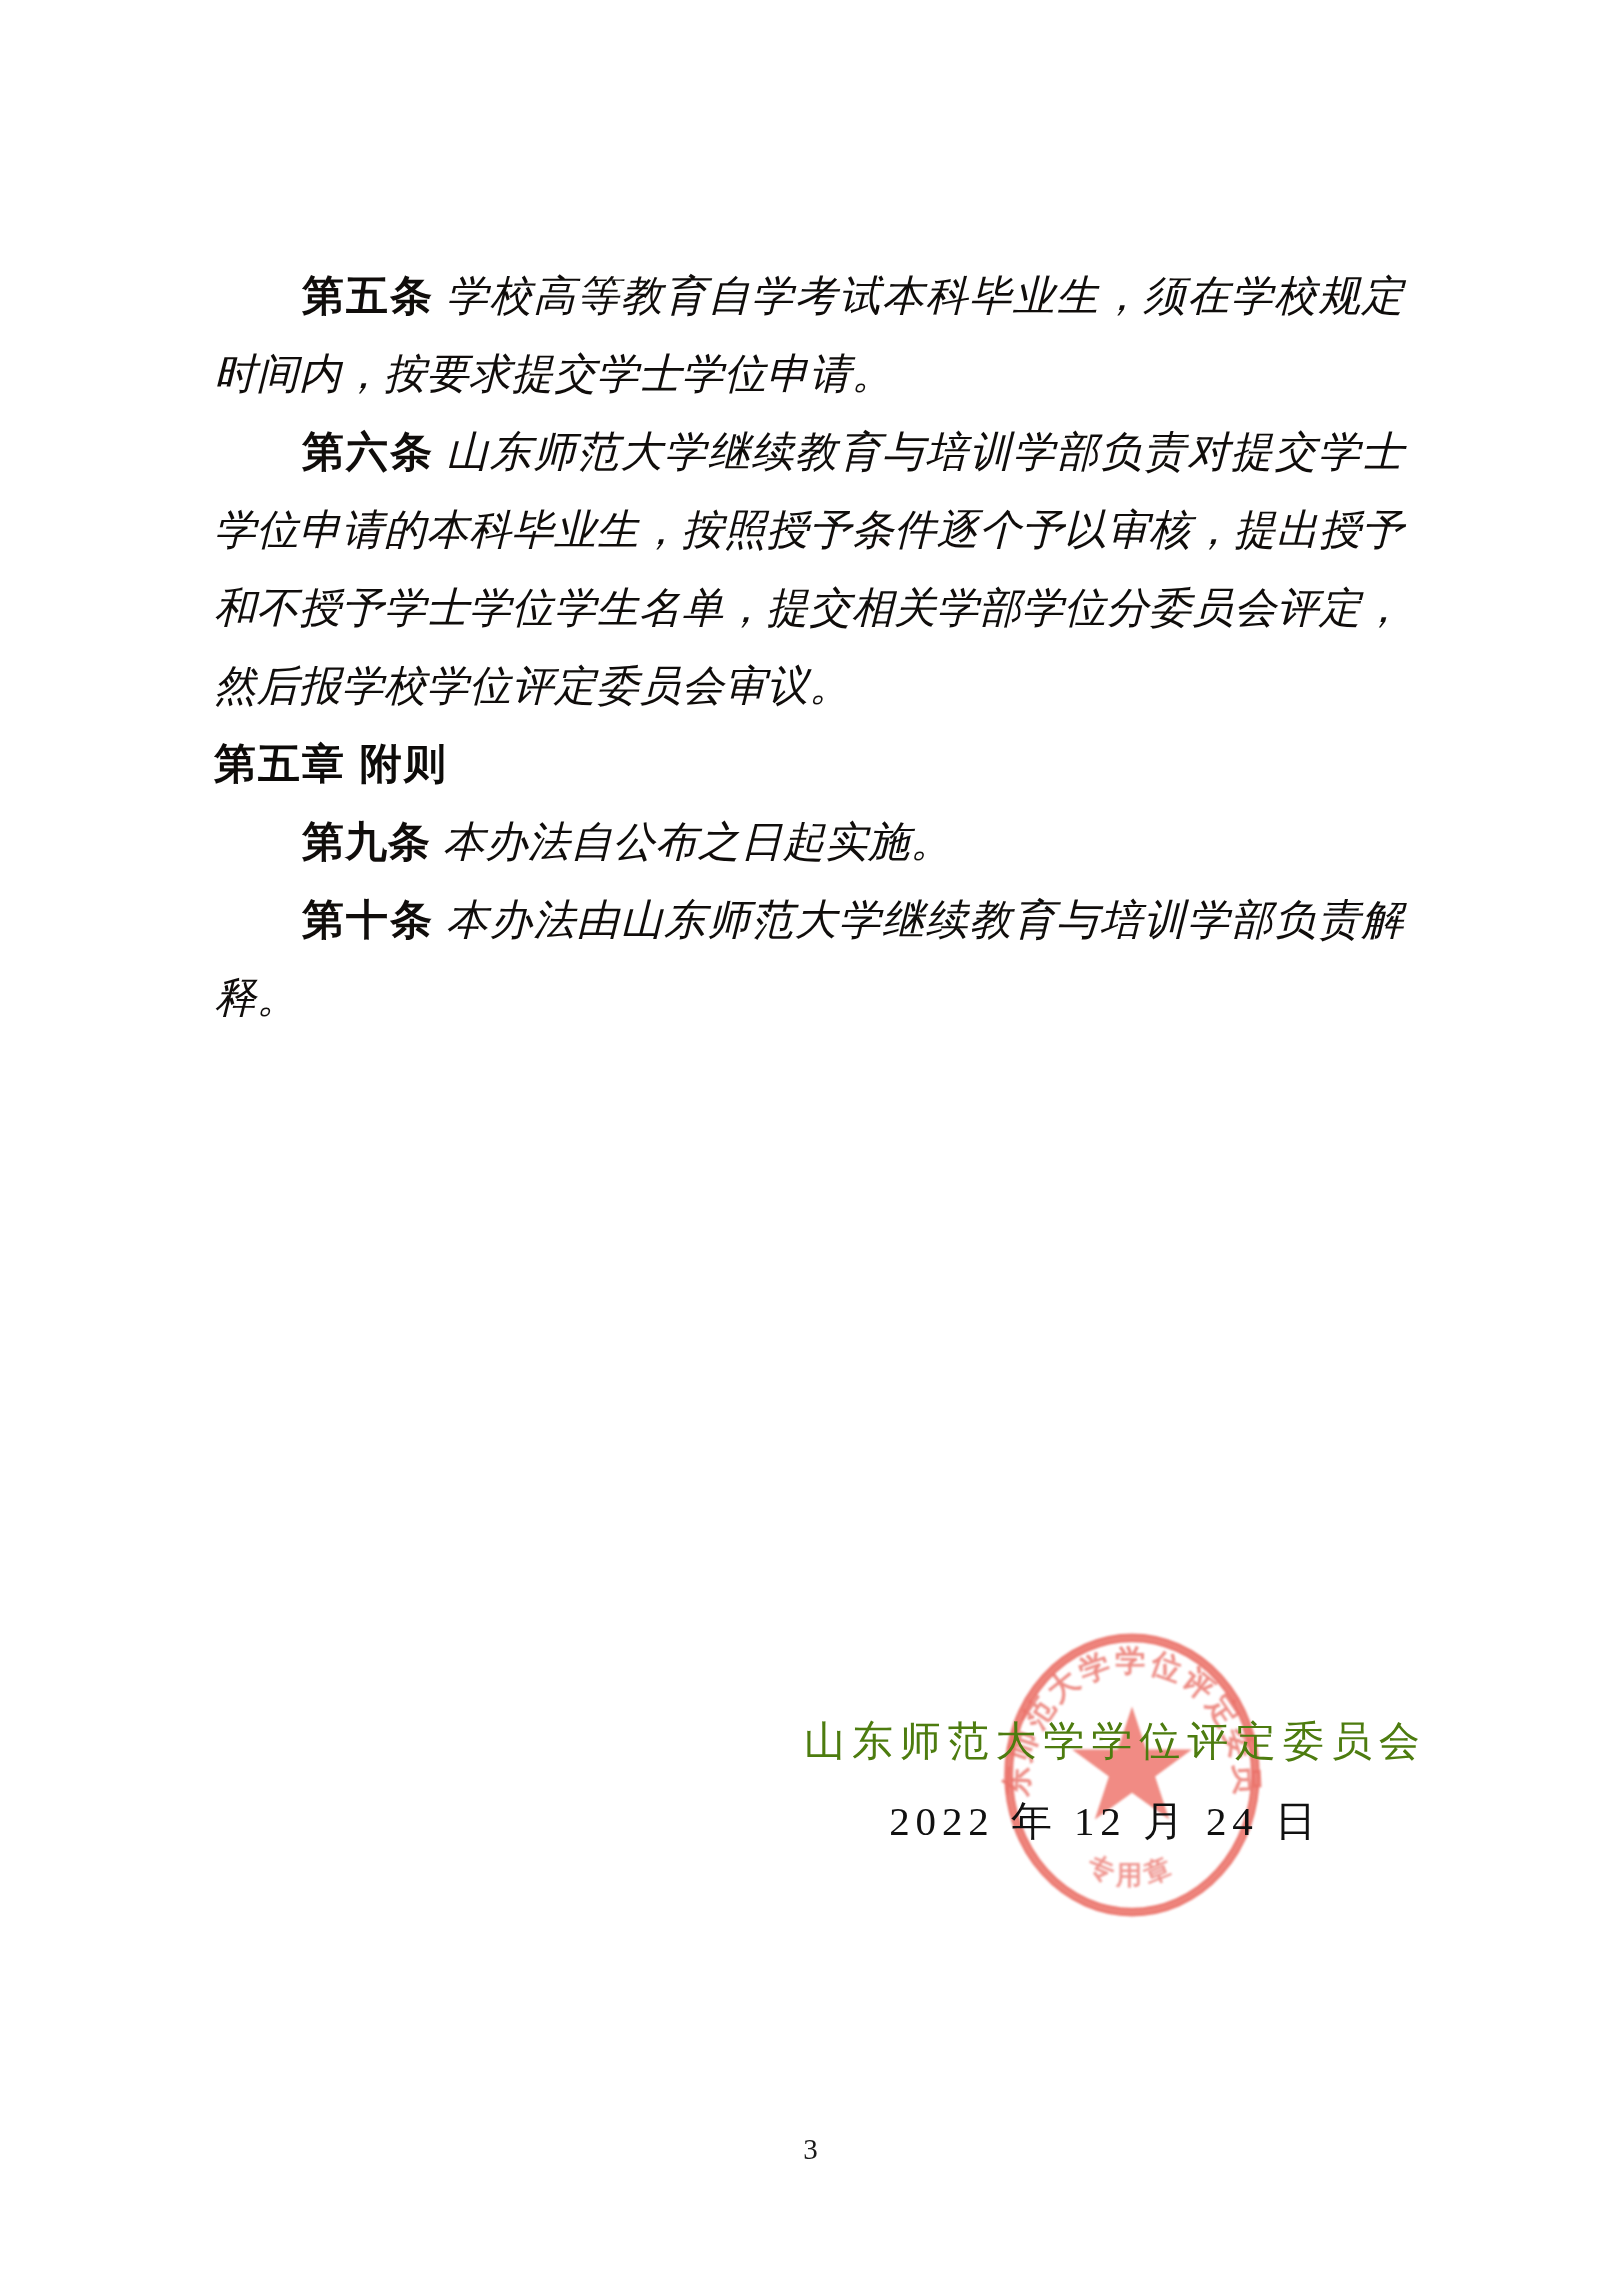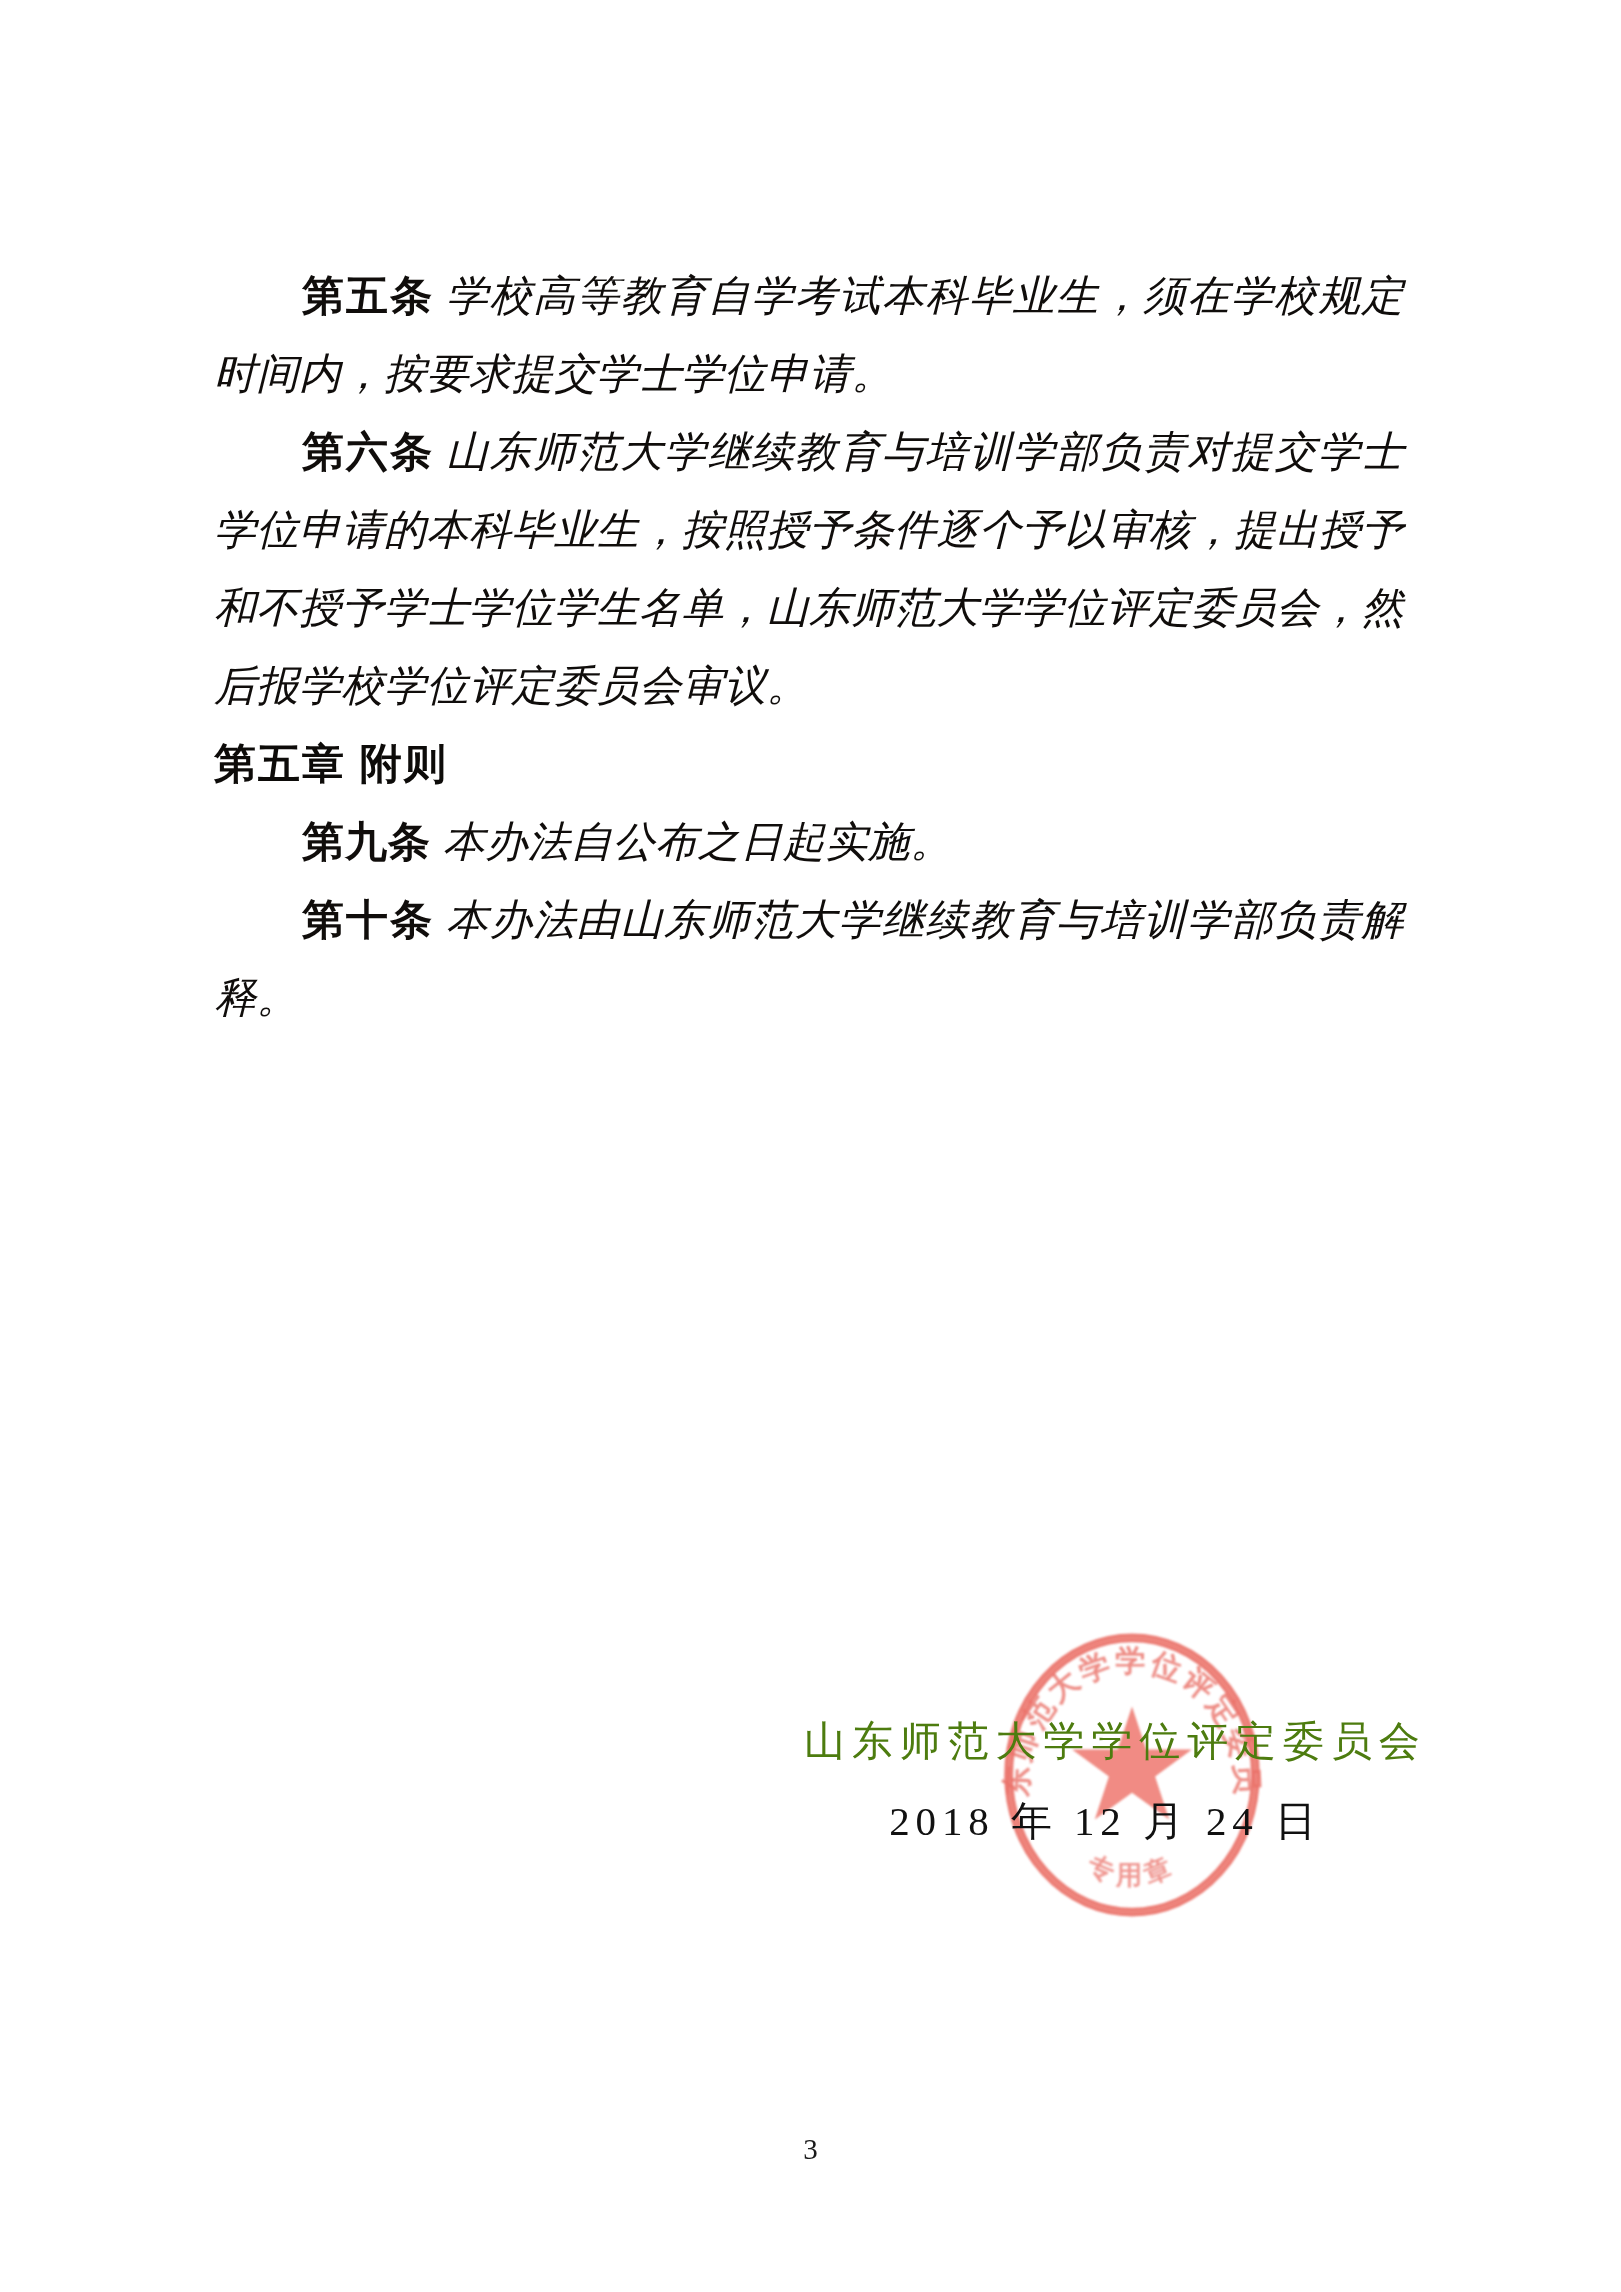--- a/index.html
+++ b/index.html
@@ -114,21 +114,21 @@
 </style>
 </head>
 <body>
 
 <div class="page">
 
   <div class="doc-body">
 
     <p class="para"><span class="art-no">第五条</span><span>学校高等教育自学考试本科毕业生，须在学校规定时间内，按要求提交学士学位申请。</span></p>
 
-    <p class="para"><span class="art-no">第六条</span><span>山东师范大学继续教育与培训学部负责对提交学士学位申请的本科毕业生，按照授予条件逐个予以审核，提出授予和不授予学士学位学生名单，山东师范大学学位评定委员会，然后报学校学位评定委员会审议。</span></p>
+    <p class="para"><span class="art-no">第六条</span><span>山东师范大学继续教育与培训学部负责对提交学士学位申请的本科毕业生，按照授予条件逐个予以审核，提出授予和不授予学士学位学生名单，提交相关学部学位分委员会评定，然后报学校学位评定委员会审议。</span></p>
 
 
     <p class="chapter-heading">第五章  附则</p>
 
 
     <p class="para"><span class="art-no">第九条</span><span>本办法自公布之日起实施。</span></p>
 
     <p class="para"><span class="art-no">第十条</span><span>本办法由山东师范大学继续教育与培训学部负责解释。</span></p>
 
   </div>
@@ -165,19 +165,19 @@
 
         <text font-family="'Liberation Sans','DejaVu Sans',sans-serif" font-size="27" font-weight="bold" fill="#e8655c" opacity="0.72" letter-spacing="6">
           <textPath href="#sealArcBottom" startOffset="50%" text-anchor="middle">专用章</textPath>
         </text>
       </g>
     </svg>
   </div>
 
   <div class="signature-block">
     <div class="sig-line">山东师范大学学位评定委员会</div>
-    <div class="sig-date">2018 年 12 月 24 日</div>
+    <div class="sig-date">2022 年 12 月 24 日</div>
   </div>
 
   <div class="page-number">3</div>
 
 </div>
 
 
 </body></html>

